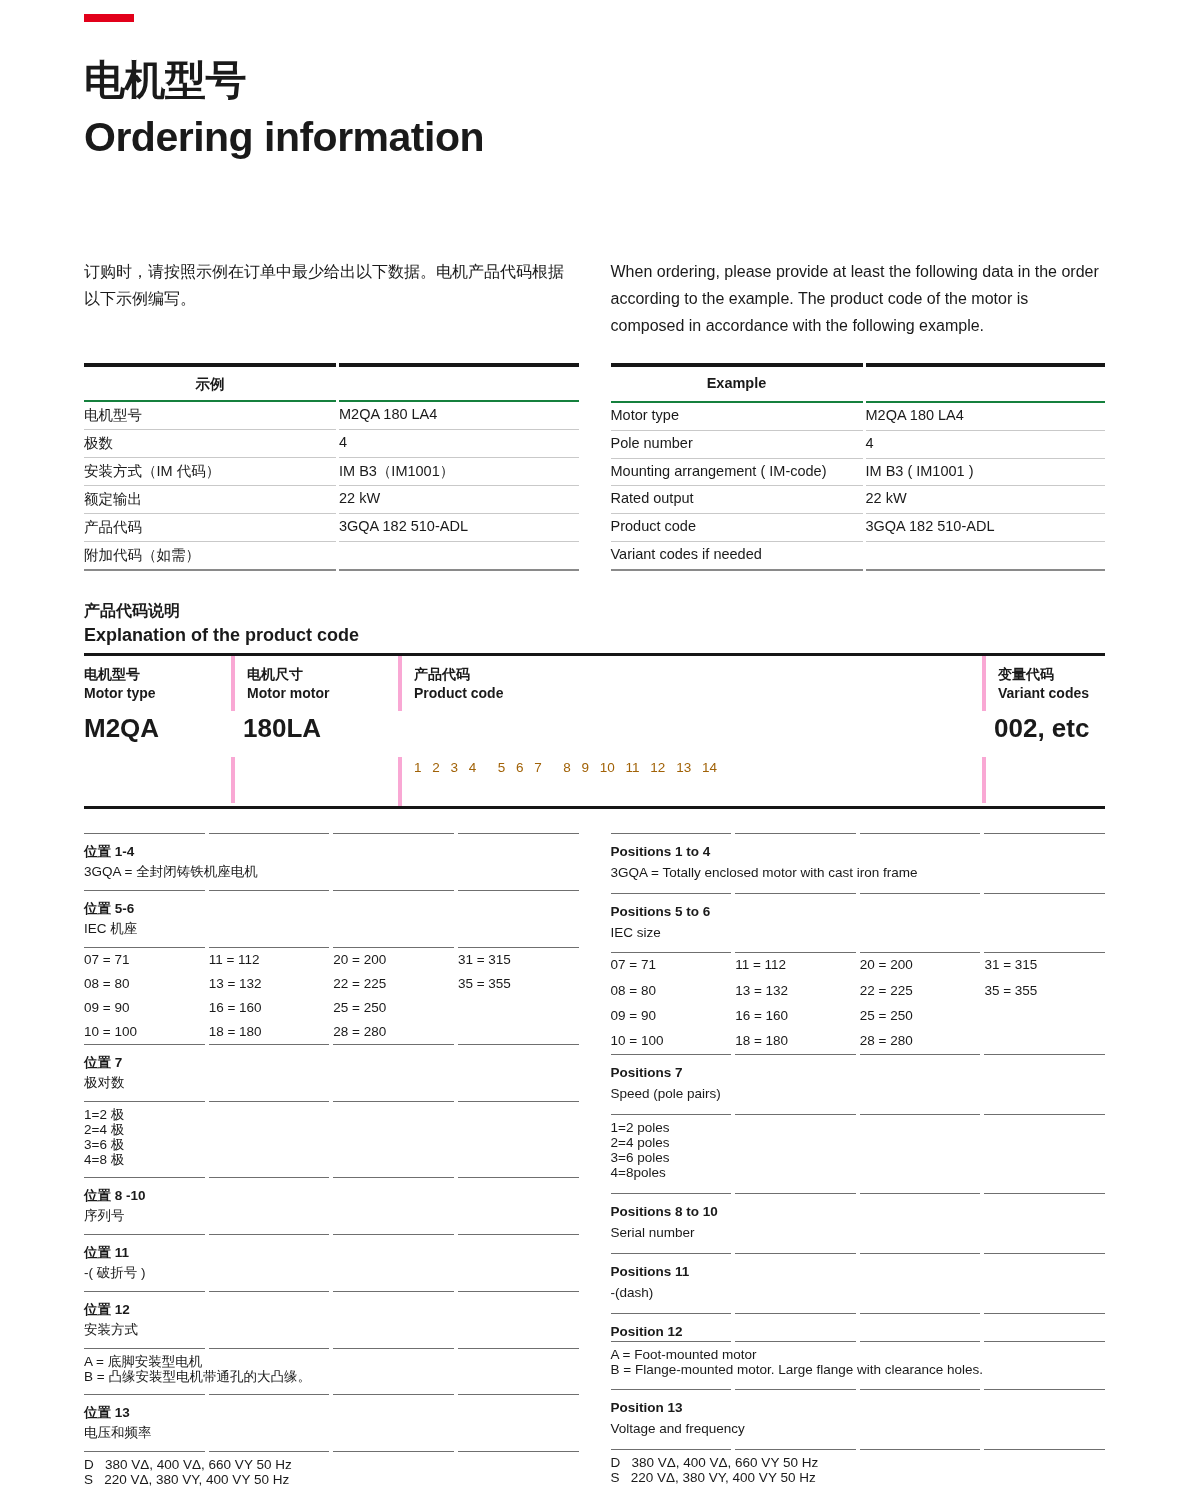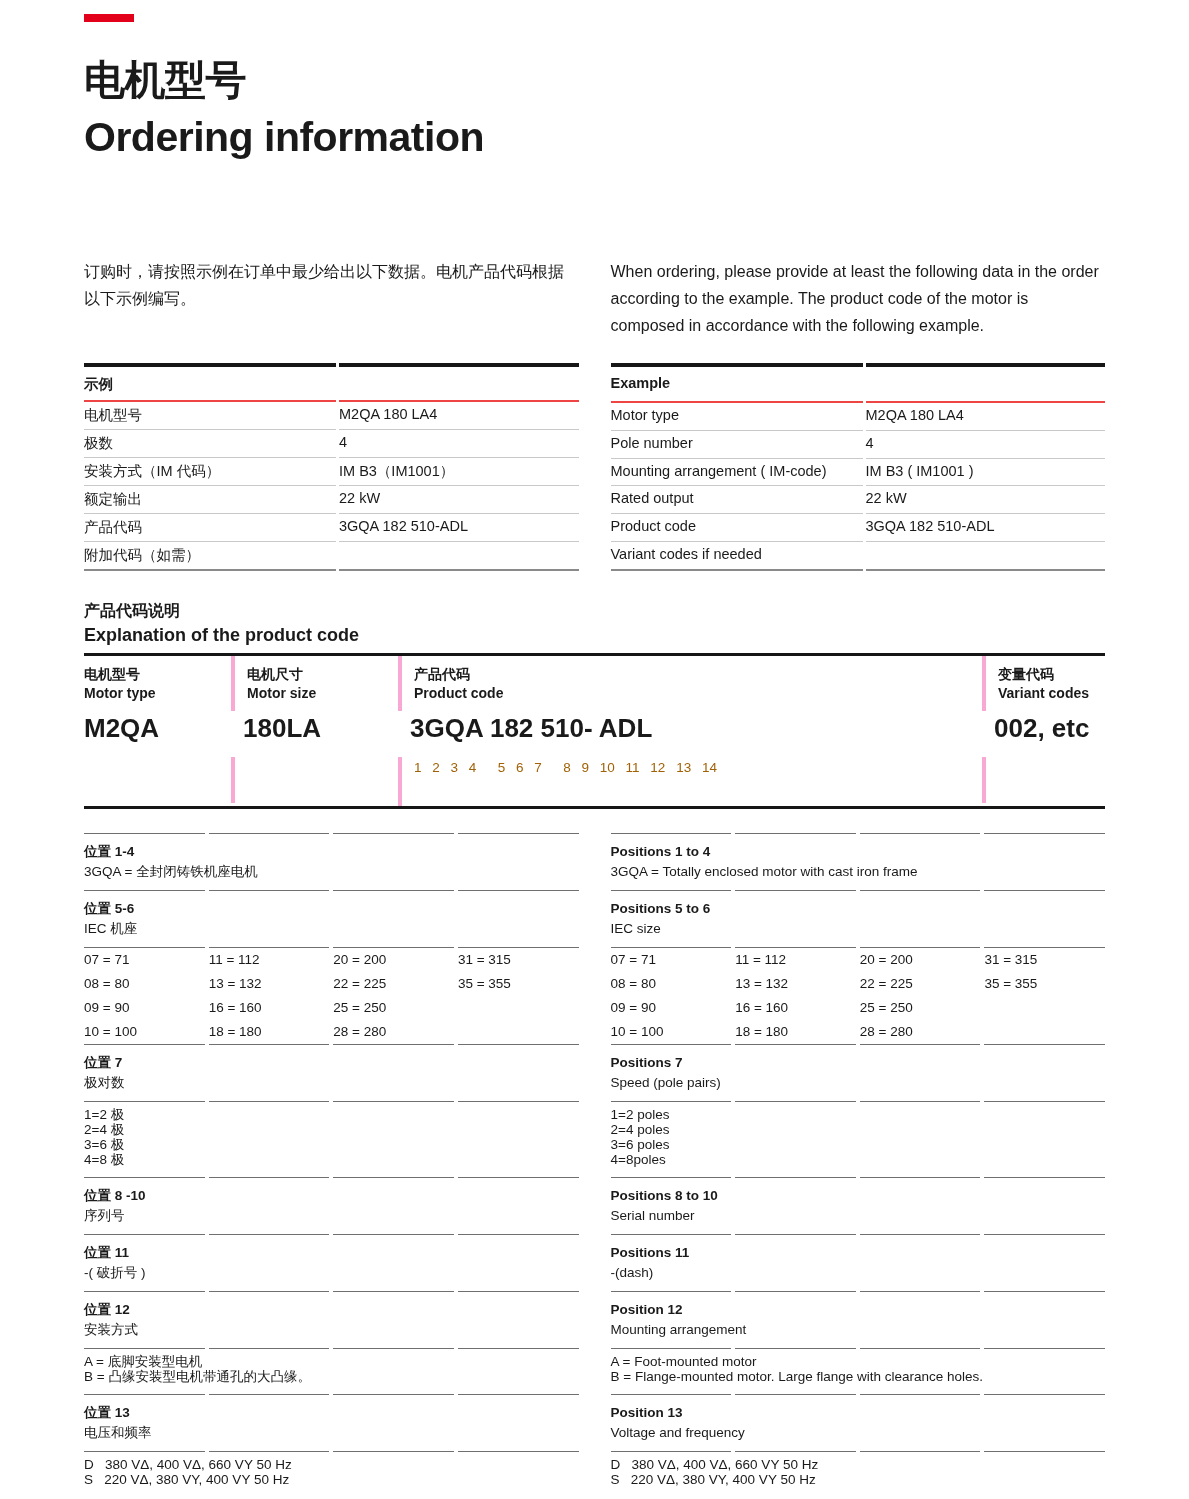--- a/index.html
+++ b/index.html
@@ -12,21 +12,21 @@
   .titles{margin-top:30px;font-weight:700;font-size:41px;line-height:57px;letter-spacing:-0.5px;}
   .two-col{display:grid;grid-template-columns:1fr 1fr;column-gap:32px;}
   .intro-row{margin-top:92px;font-size:16px;line-height:27px;}
   .intro-row p{margin:0;}
   .tables-row{margin-top:24px;}
 
   
   table.ext{border-collapse:separate;border-spacing:3px 0;width:calc(100% + 6px);margin-left:-3px;table-layout:fixed;}
   table.ext td{font-size:14.5px;padding:4px 0 4px;border-bottom:1px solid #c9c9c9;vertical-align:top;}
   table.ext td:first-child{width:252px;}
-  table.ext tr.th td{border-top:4px solid #161616;border-bottom:2px solid #ef4444;font-weight:700;padding:8px 0 6px;}
+  table.ext tr.th td{border-top:4px solid #161616;border-bottom:2px solid #15803d;font-weight:700;padding:8px 0 6px;text-align:center;}
   table.ext tr.last td{border-bottom:2px solid #8a8a8a;}
 
   
   .expl-titles{margin-top:30px;}
   .h-cn{font-size:16px;font-weight:700;line-height:20px;}
   .h-en{font-size:18px;font-weight:700;line-height:24px;margin-top:2px;}
   .exp{margin-top:6px;display:grid;grid-template-columns:147px 167px 187px 397px 1fr;
        border-top:3px solid #161616;border-bottom:3px solid #161616;}
   .exp .c1{grid-column:1;}.exp .c2{grid-column:2;}.exp .c3{grid-column:3;}
   .exp .c4{grid-column:4;}.exp .c5{grid-column:5;}.exp .c34{grid-column:3 / 5;}
@@ -139,34 +139,33 @@
     <div class="h-en">Explanation of the product code</div>
   </div>
 
   <div class="exp">
     <div class="exp-h c1">
       <div>电机型号</div>
       <div>Motor type</div>
     </div>
     <div class="exp-h c2 bl">
       <div>电机尺寸</div>
-      <div>Motor size</div>
+      <div>Motor motor</div>
     </div>
     <div class="exp-h c3 bl">
       <div>产品代码</div>
       <div>Product code</div>
     </div>
     <div class="exp-h c5 bl">
       <div>变量代码</div>
       <div>Variant codes</div>
     </div>
 
     <div class="exp-v c1">M2QA</div>
     <div class="exp-v c2 pl">180LA</div>
-    <div class="exp-v c34 pl">3GQA 182 510- ADL</div>
     <div class="exp-v c5 pl">002, etc</div>
 
     <div class="exp-n c1"></div>
     <div class="exp-n c2 bl"></div>
     <div class="exp-n c34 bl nums">1 2 3 4  5 6 7  8 9 10 11 12 13 14</div>
     <div class="exp-n c5 bl"></div>
   </div>
 
   <div class="two-col positions-row">
 
@@ -428,23 +427,20 @@
           </tr>
       <tr class="rule">
             <td></td>
             <td></td>
             <td></td>
             <td></td>
           </tr>
       <tr>
             <td class="pt" colspan="4">Position 12</td>
           </tr>
-      <tr>
-            <td class="ps" colspan="4">Mounting arrangement</td>
-          </tr>
       <tr class="rule">
             <td></td>
             <td></td>
             <td></td>
             <td></td>
           </tr>
       <tr>
             <td class="pc" colspan="4">A = Foot-mounted motor
 B = Flange-mounted motor. Large flange with clearance holes.</td>
           </tr>

